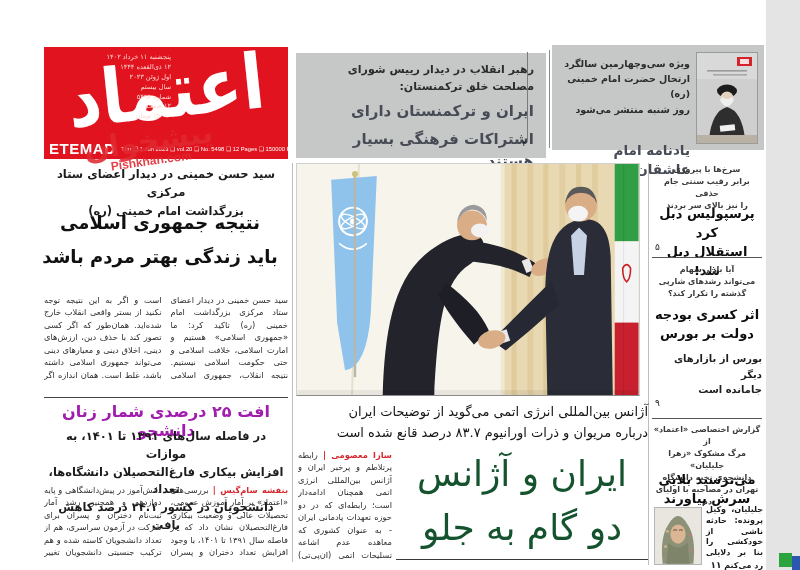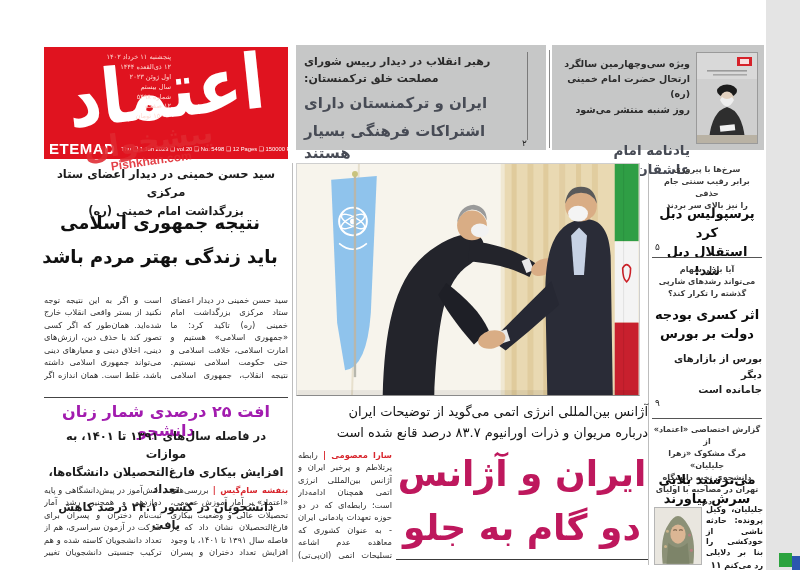--- a/index.html
+++ b/index.html
@@ -27,21 +27,21 @@
 
   
   #watermark{left:84px;top:126px;z-index:9;transform:rotate(-8deg);opacity:.88;text-align:center;pointer-events:none}
   #watermark .wfa{font-size:30px;font-weight:bold;color:#e02830;line-height:1}
   #watermark .wen{font-family:"Liberation Sans",sans-serif;font-size:12px;font-weight:bold;color:#e02830;margin-top:-2px}
 
   
   .gray-block{background:#c6c7c7}
   .kicker-line{display:block;font-weight:bold;color:#2b2b2b}
   .grayhl-line{display:block;font-weight:bold;color:#474b55}
-  #block-turkmenistan{left:296px;top:45px;width:250px;height:105px;padding:9px 21px 0 8px;text-align:left}
+  #block-turkmenistan{left:296px;top:53px;width:250px;height:105px;padding:9px 12px 0 8px;text-align:right}
   #block-turkmenistan .kicker-line{font-size:11px;line-height:1.5}
   #block-turkmenistan .grayhl-line{font-size:15px;line-height:1.5;margin-top:5px}
   #tc-rule{left:527px;top:52px;width:1px;height:88px;background:#7a7a7a}
   #tc-page{left:522px;top:138px;font-size:9px;color:#222}
   #blocks-divider{left:549px;top:50px;width:1px;height:98px;background:#8a8a8a}
   #block-yadnameh{left:552px;top:45px;width:212px;height:105px}
   #by-text{position:absolute;left:6px;right:74px;top:11px;text-align:right}
   #by-text .kicker-line{font-size:9.5px;line-height:1.6}
   #by-text .grayhl-line{font-size:13.5px;line-height:1.4;margin-top:24px}
   #khomeini-inset{position:absolute;right:6px;top:7px;width:62px;height:92px;border:1px solid #9a9a9a}
@@ -61,21 +61,21 @@
   #students-subhead{left:44px;top:428px;width:244px;text-align:center}
   #students-body{left:44px;top:484px;width:244px;height:78px}
 
   
   .vrule{width:1px;background:#bdbdbd}
 
   
   #main-photo{left:296px;top:163px;width:344px;height:233px;border:1px solid #cfcfcf;border-bottom:1px solid #8a8a8a;background:#f7f4ec}
   .msub-line{display:block;font-size:13px;font-weight:normal;color:#141414;line-height:1.65}
   #main-subhead{left:296px;top:401px;width:352px;text-align:right}
-  .mh-line{display:block;font-size:36px;font-weight:bold;color:#be185d;line-height:1.5;letter-spacing:-1px}
+  .mh-line{display:block;font-size:36px;font-weight:normal;color:#14532d;line-height:1.5;letter-spacing:-1px}
   #main-headline{left:396px;top:447px;width:252px;text-align:center}
   #main-headline-rule{left:396px;top:559px;width:252px;height:1px;background:#3a3a3a}
   #main-body{left:298px;top:449px;width:94px;height:112px}
 
   
   .rc-kicker span{display:block;font-size:8px;font-weight:bold;color:#3a3a3a;line-height:1.5;text-align:center}
   .rc-headline span{display:block;font-size:13px;font-weight:bold;color:#0e0e0e;line-height:1.45;text-align:center}
   .rc-sub span{display:block;font-size:10px;font-weight:bold;color:#1e1e1e;line-height:1.55;text-align:right}
   .rc{left:652px;width:110px}
   .pageno{font-size:9px;color:#222}

